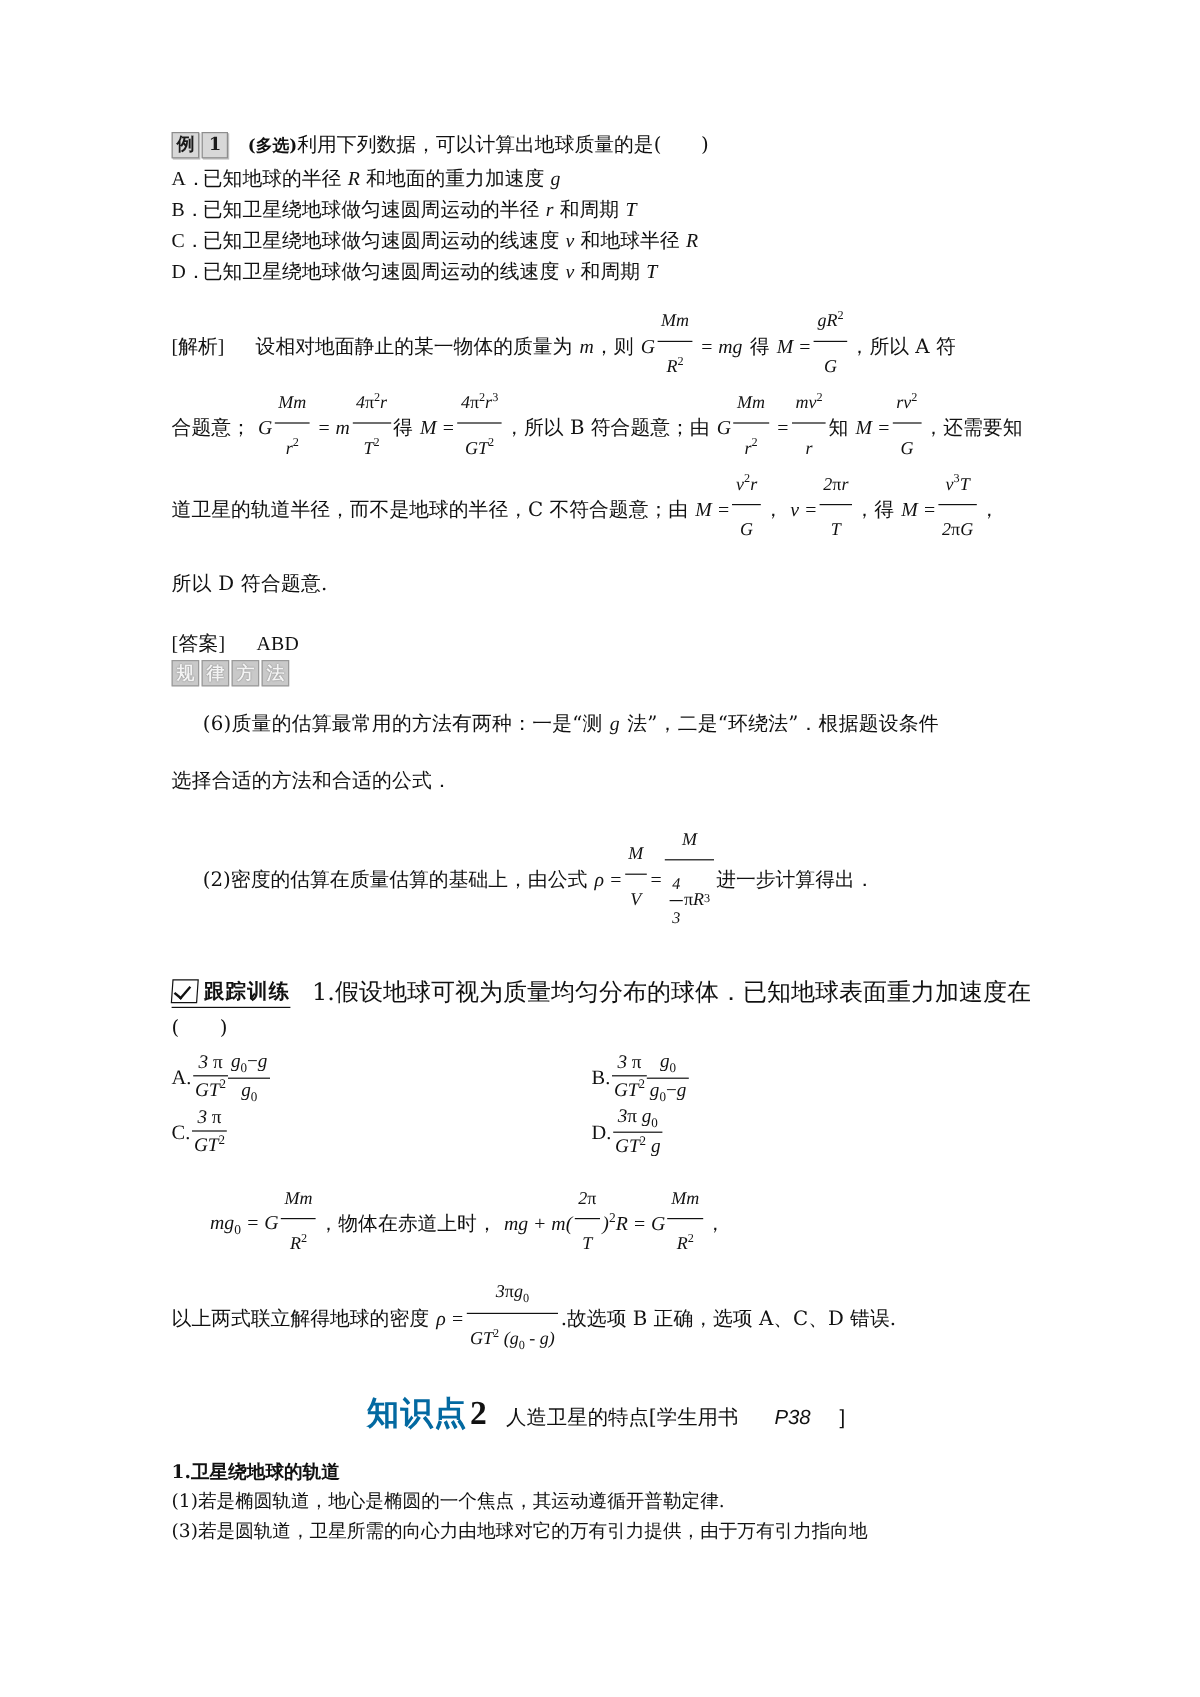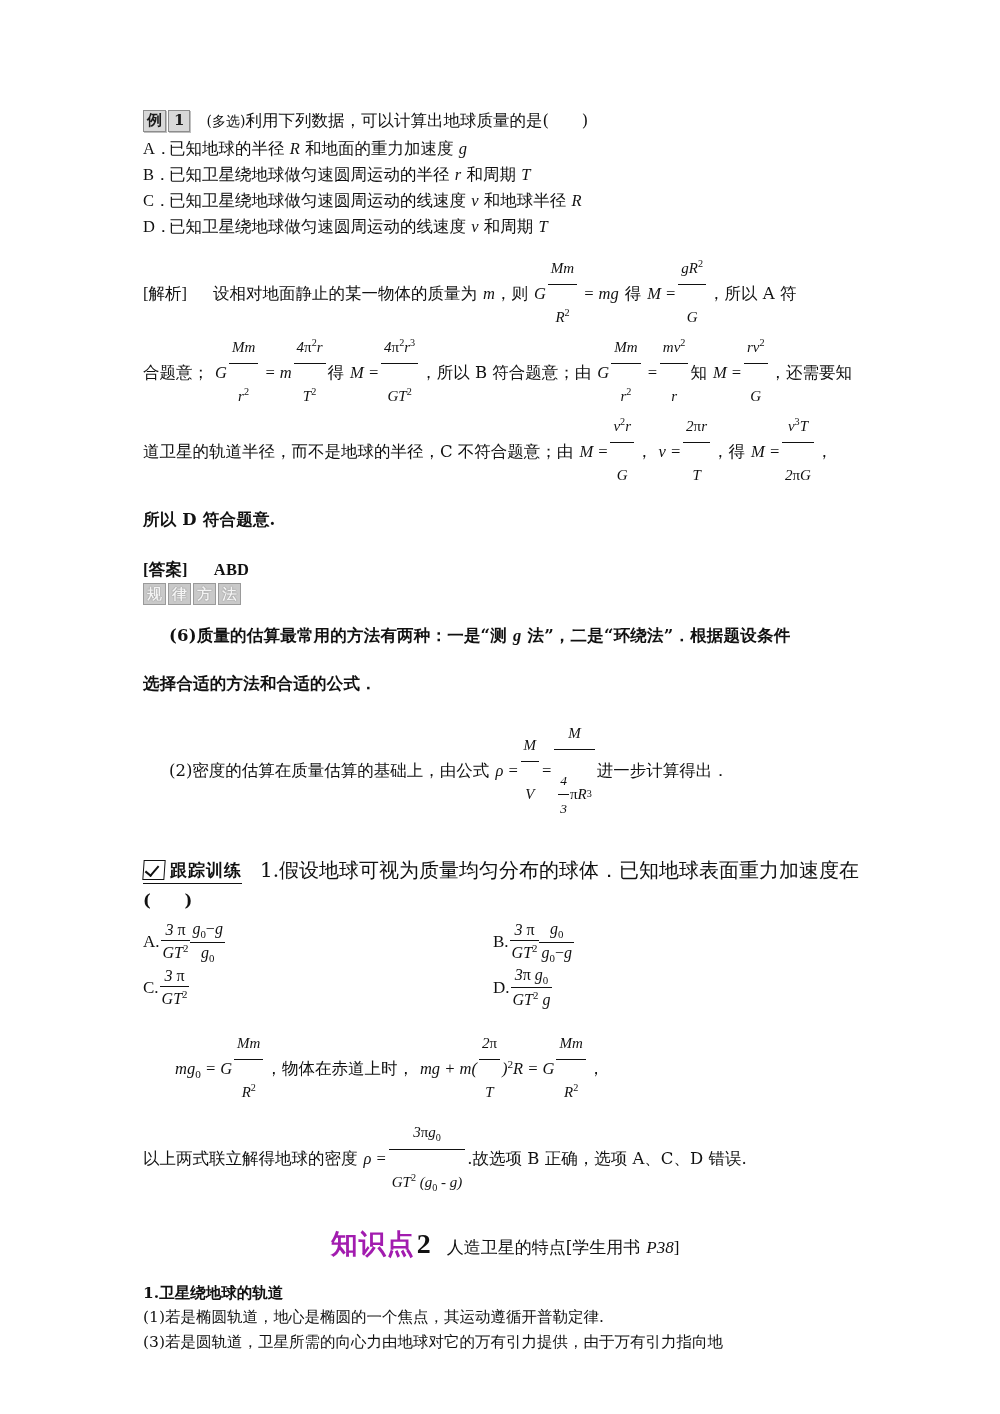--- a/index.html
+++ b/index.html
@@ -28,21 +28,20 @@
     top: 108px;
     width: 724px;
   }
 
   
   .line {
     font-size: 16.5px;
     line-height: 1.55;
     letter-spacing: 0.2px;
     white-space: nowrap;
-    font-weight: bold;
   }
   .cn { font-family: "DejaVu Serif", "Liberation Serif", serif; }
   .it { font-style: italic; font-family: "Liberation Serif", serif; }
   .rm { font-family: "Liberation Serif", serif; }
   .sp { display: inline-block; width: 6px; }
   .sp3 { display: inline-block; width: 26px; }
 
   
   .ex-head {
     display: flex;
@@ -70,21 +69,21 @@
   .badge-cell.num {
     padding: 1px 5px 2px 5px;
   }
   .ex-text {
     margin-left: 16px;
     font-size: 16.5px;
     white-space: nowrap;
   }
   .tag-bold {
     font-family: "DejaVu Serif", serif;
-    font-weight: normal;
+    font-weight: bold;
     font-size: 14px;
   }
 
   
   .choice {
     font-size: 16.5px;
     line-height: 1.58;
     white-space: nowrap;
   }
   .choice .lab {
@@ -108,21 +107,21 @@
     vertical-align: middle;
     text-align: center;
     font-style: italic;
     font-family: "Liberation Serif", serif;
     font-size: 15px;
     margin: 0 2px;
     position: relative;
     top: -1px;
   }
   .frac > .num { padding: 0 3px 1px 3px; }
-  .frac > .den { padding: 17px 3px 0 3px; border-top: 1px solid #111; }
+  .frac > .den { padding: 6px 3px 0 3px; border-top: 1px solid #111; }
   .frac.small { font-size: 13.5px; }
   sup, sub {
     font-size: 0.68em;
     font-style: italic;
   }
   sup.rmx, sub.rmx { font-style: normal; }
   .upr { font-style: normal; }
 
   
   .gl-box {
@@ -219,34 +218,34 @@
     display: flex;
     align-items: baseline;
     justify-content: center;
     margin-top: 26px;
   }
   .kp-title {
     font-family: "DejaVu Serif", serif;
     font-weight: bold;
     font-size: 27px;
     letter-spacing: 1px;
-    color: #a21caf;
+    color: #0369a1;
   }
   .kp-num {
     font-family: "Liberation Serif", serif;
     font-weight: bold;
     font-size: 28px;
     margin-left: 2px;
   }
   .kp-sub {
     margin-left: 16px;
     font-size: 17px;
     font-family: "DejaVu Serif", serif;
   }
-  .kp-sub .bk { font-family: Liberation Serif, serif; }
+  .kp-sub .bk { font-family: Liberation Sans, sans-serif; margin-left: 24px; }
 
   .body-line {
     font-size: 15.5px;
     line-height: 1.62;
     white-space: nowrap;
   }
   .body-line.b { font-weight: bold; font-family: "DejaVu Serif", serif; }
 </style>
 </head>
 <body>

